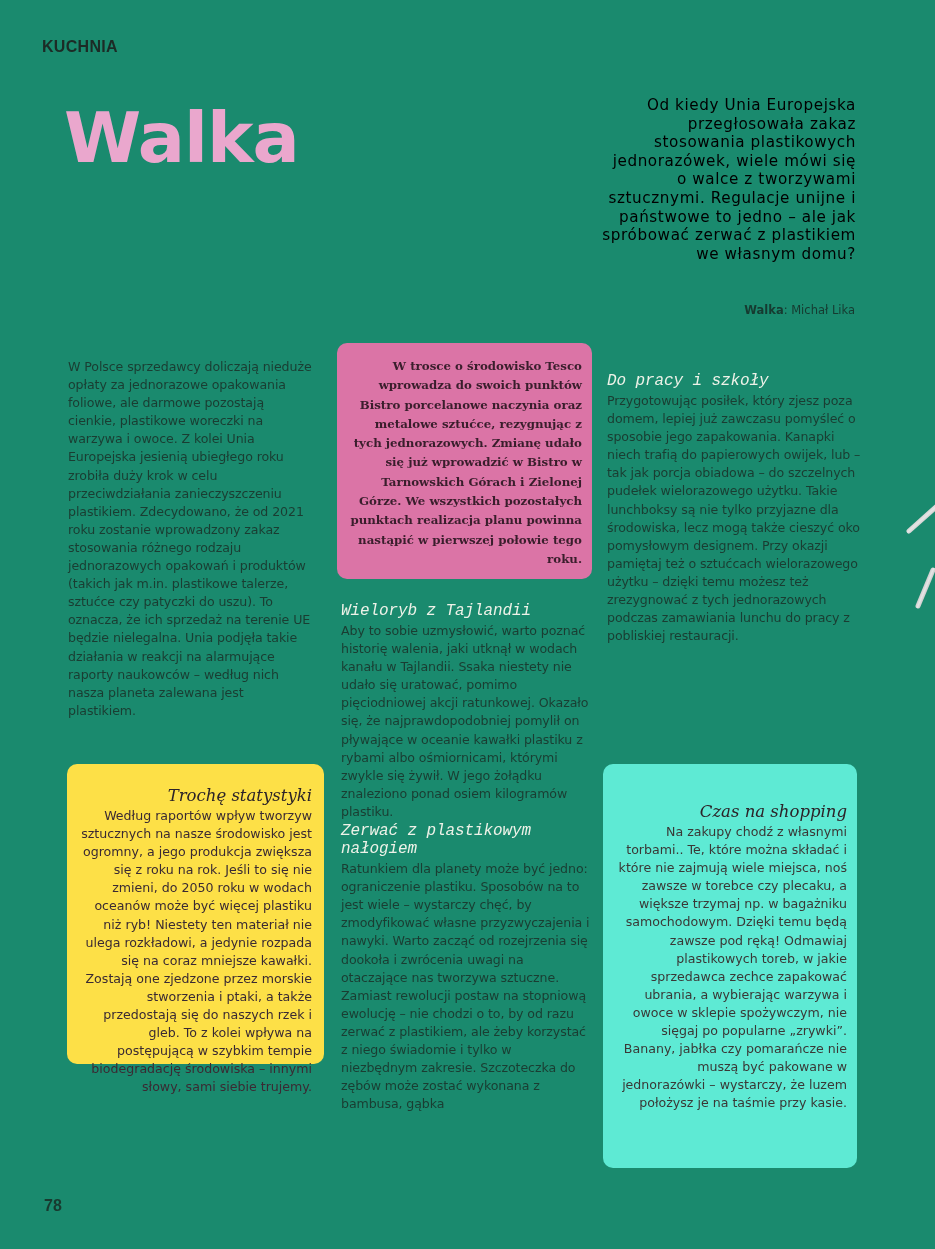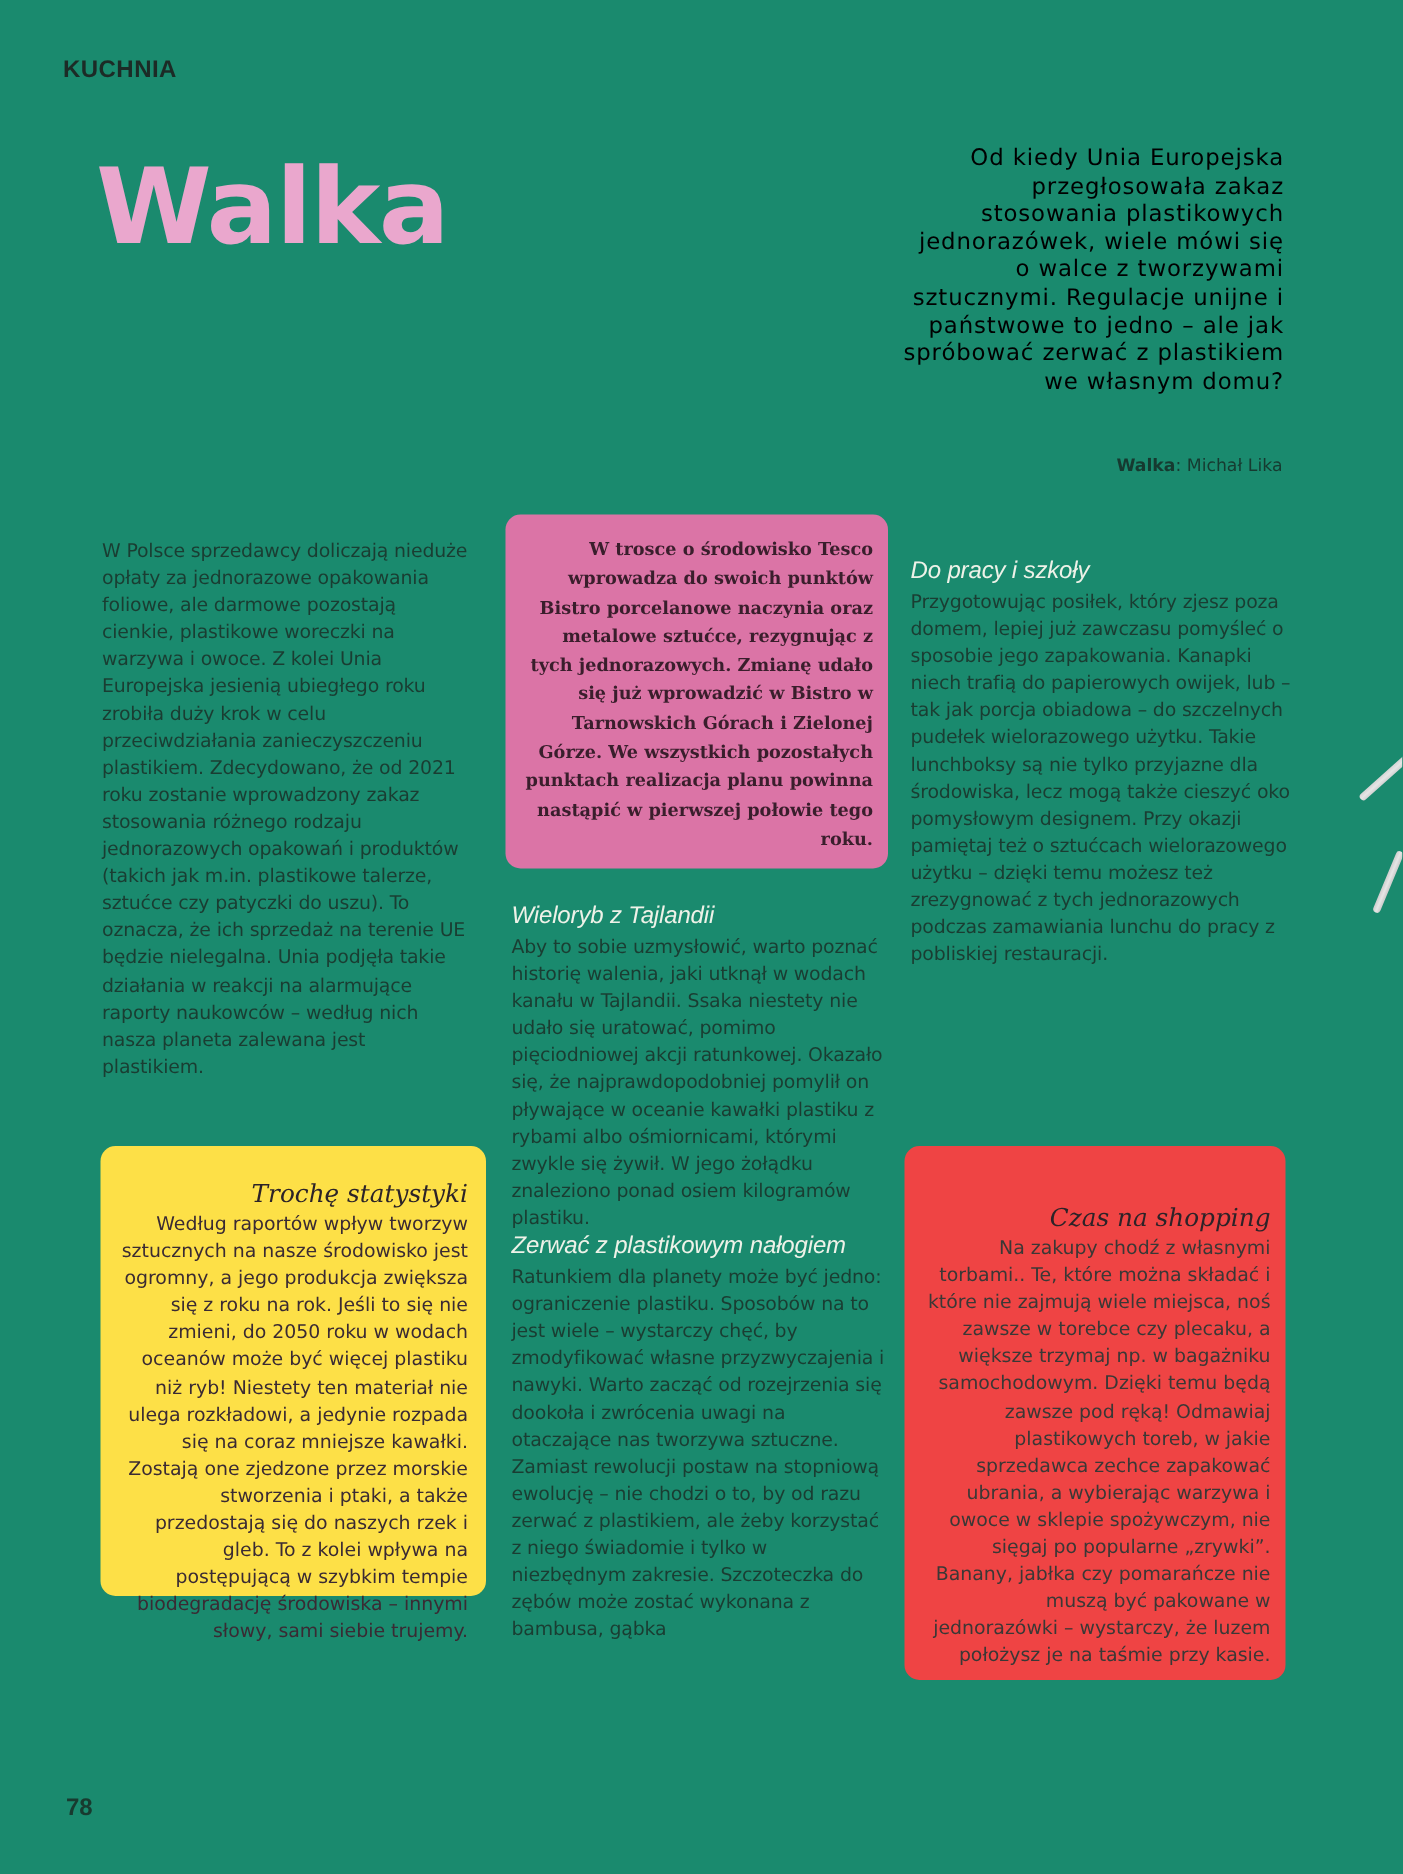--- a/index.html
+++ b/index.html
@@ -32,43 +32,43 @@
   }
   .byline b { font-weight: bold; }
   .col {
     position: absolute; font-size: 12.6px; line-height: 18.1px;
     color: #1a3d32; letter-spacing: -0.1px;
   }
   .col-1 { left: 68px; top: 358px; width: 246px; }
   .col-2 { left: 341px; top: 598px; width: 250px; }
   .col-3 { left: 607px; top: 358px; width: 255px; }
   .handhead {
-    font-family: Liberation Sans, sans-serif; font-style: italic;
+    font-family: Liberation Mono, monospace; font-style: italic;
     color: #eef2e8; font-size: 16px; line-height: 18px; margin: 4px 0 2px 0;
     font-weight: normal;
   }
   .col-3 .handhead { margin-top: 14px; }
   .col-2 .handhead.second { margin-top: 1px; }
   .box {
     position: absolute; border-radius: 10px; text-align: right;
     font-size: 12.6px; line-height: 18.1px;
   }
   .box-tesco {
     left: 337px; top: 343px; width: 255px; height: 236px;
     background: #db74a6; color: #3a1e2c;
     font-family: "DejaVu Serif", serif; font-weight: bold; font-size: 11.8px;
     line-height: 19.3px; padding: 14px 10px 0 10px;
   }
   .box-stats {
     left: 67px; top: 764px; width: 257px; height: 300px;
     background: #fde047; color: #3a2a33; padding: 22px 12px 0 12px;
   }
   .box-shop {
-    left: 603px; top: 764px; width: 254px; height: 356px;
-    background: #ef4444; color: #3a3836; padding: 38px 10px 0 10px;
+    left: 603px; top: 764px; width: 254px; height: 404px;
+    background: #5eead4; color: #3a3836; padding: 38px 10px 0 10px;
   }
   .box .boxhead {
     font-family: "DejaVu Serif", serif; font-style: italic;
     font-size: 16.5px; line-height: 20px; color: #2c2328; margin-bottom: 1px;
   }
   .page-number {
     position: absolute; left: 44px; top: 1197px;
     font-family: "Liberation Sans", sans-serif; font-weight: bold;
     font-size: 16px; color: #183a2f;
   }

